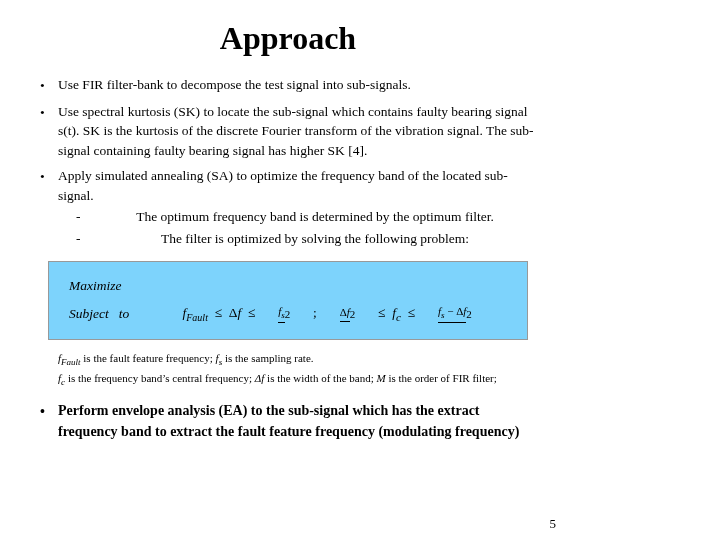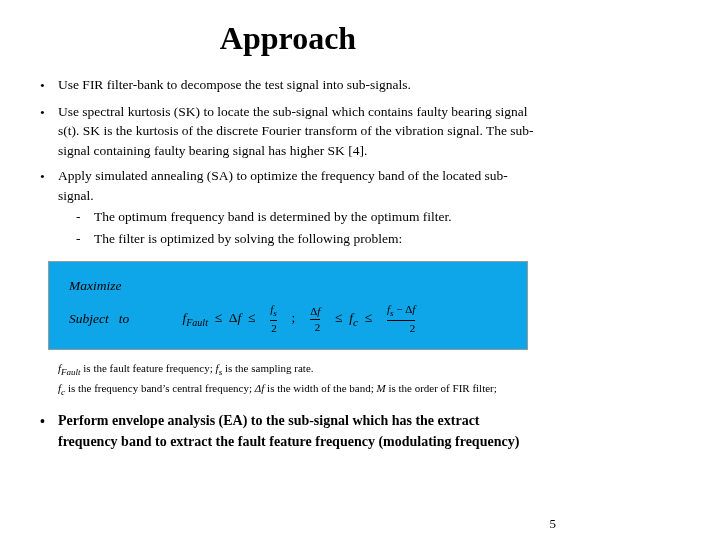--- a/index.html
+++ b/index.html
@@ -61,28 +61,29 @@
       margin-top: 2px;
     }
 
     .sub-dash {
       min-width: 18px;
       font-size: 13.5px;
     }
 
     .sub-text {
       flex: 1;
+      text-align: center;
     }
 
     .math-box {
       margin: 12px auto 10px auto;
       width: 480px;
       border: 1px solid #999;
       padding: 14px 20px;
-      background: #0ea5e9;
+      background: #7dd3fc;
     }
 
     .math-row {
       display: flex;
       align-items: center;
       margin-bottom: 8px;
       font-family: 'Times New Roman', Times, serif;
     }
 
     .math-row:last-child {
@@ -95,24 +96,24 @@
       font-size: 13.5px;
     }
 
     .math-expr {
       font-size: 13.5px;
       font-family: 'Times New Roman', Times, serif;
     }
 
     .math-fraction {
       display: inline-flex;
-      flex-direction: column;
-      align-items: flex-end;
+      flex-direction: row;
+      align-items: center;
       vertical-align: middle;
-      margin: 0 8px;
+      margin: 0 16px;
     }
 
     .math-fraction .numer {
       border-bottom: 1px solid #000;
       padding-bottom: 1px;
       font-size: 11px;
       line-height: 1.2;
     }
 
     .math-fraction .denom {

